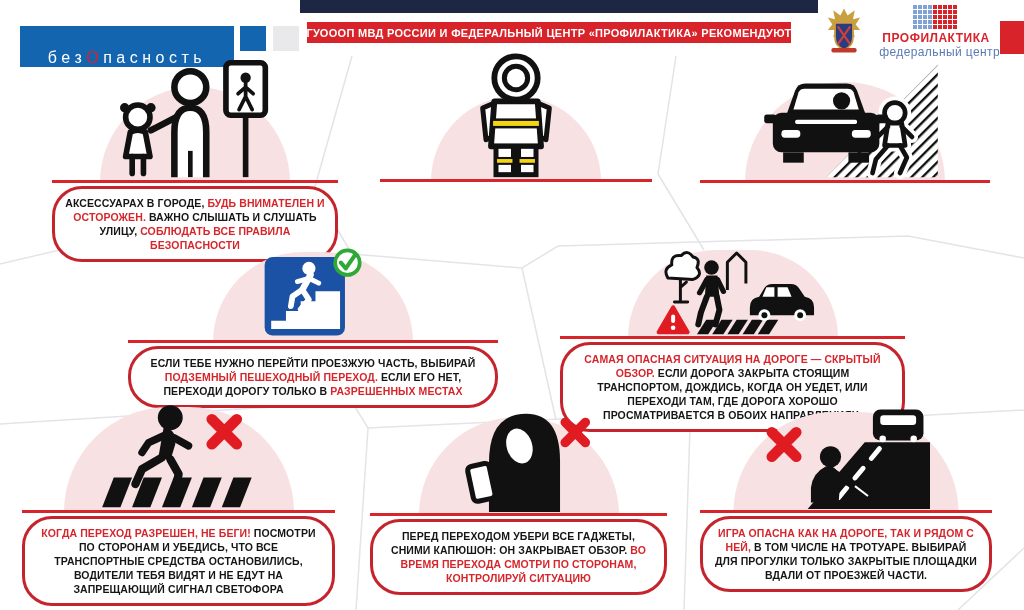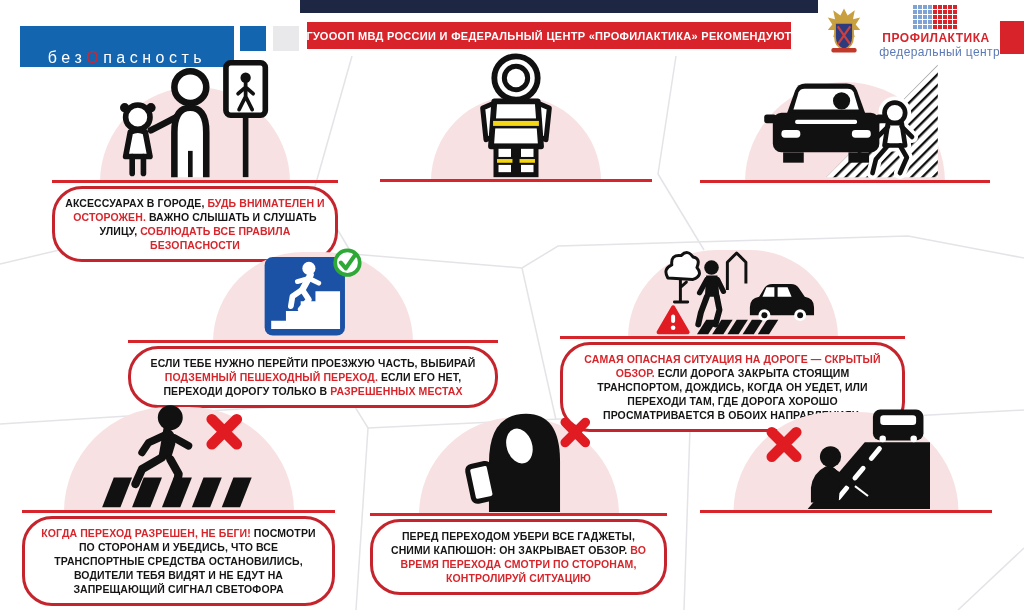--- a/index.html
+++ b/index.html
@@ -14,21 +14,21 @@
     left:20px;top:26px;width:214px;height:41px;background:#1465b0;
     display:flex;align-items:flex-end;justify-content:center;
     color:#fff;font-weight:400;font-size:16px;letter-spacing:4.5px;
   }
   .logo-bar .o-red{color:#d8232a;}
   .sq{width:26px;height:25px;top:26px;}
   .sq-blue{left:240px;background:#1465b0;}
   .sq-gray{left:273px;background:#e9e9ec;}
   .navy-strip{left:300px;top:0;width:518px;height:13px;background:#1d2642;}
   .banner{
-    left:307px;top:22px;width:484px;height:27px;background:#d8232a;
+    left:307px;top:22px;width:484px;height:21px;background:#d8232a;
     display:flex;align-items:center;justify-content:center;
     color:#fff;font-weight:700;font-size:11px;letter-spacing:.3px;white-space:nowrap;
   }
   .corner-red{left:1000px;top:21px;width:24px;height:33px;background:#d8232a;}
   .org-block{left:872px;top:5px;width:128px;text-align:center;}
   .org-grid{display:block;margin:0 auto 1px auto;}
   .org-name{color:#d8232a;font-weight:700;font-size:12px;letter-spacing:.5px;line-height:1.05;}
   .org-sub{color:#5b79b4;font-size:12px;letter-spacing:.4px;text-align:right;}
   
   .mosaic{left:0;top:0;pointer-events:none;}
@@ -282,13 +282,14 @@
       <circle cx="150" cy="44" r="4" fill="#fff"></circle>
         <circle cx="188" cy="44" r="4" fill="#fff"></circle>
       <circle cx="86" cy="66" r="13" fill="#111"></circle>
       <path d="M80 78 Q64 86 62 104 L62 122 H96 L98 96 Q98 84 88 78 Z" fill="#111"></path>
       <path d="M88 84 L112 100" stroke="#111" stroke-width="9" stroke-linecap="round"></path>
       <circle cx="124" cy="108" r="11" fill="#111"></circle>
       <path d="M116 102 Q124 108 132 114" stroke="#fff" stroke-width="2.5" fill="none"></path>
     </svg>
     <div class="groundline"></div>
   </div>
+  <p class="bubble"><span class="seg-red">ИГРА ОПАСНА КАК НА ДОРОГЕ, ТАК И РЯДОМ С НЕЙ,</span><span class="seg-black"> В ТОМ ЧИСЛЕ НА ТРОТУАРЕ. ВЫБИРАЙ ДЛЯ ПРОГУЛКИ ТОЛЬКО ЗАКРЫТЫЕ ПЛОЩАДКИ ВДАЛИ ОТ ПРОЕЗЖЕЙ ЧАСТИ.</span></p>
 </article>
 
 </body></html>

